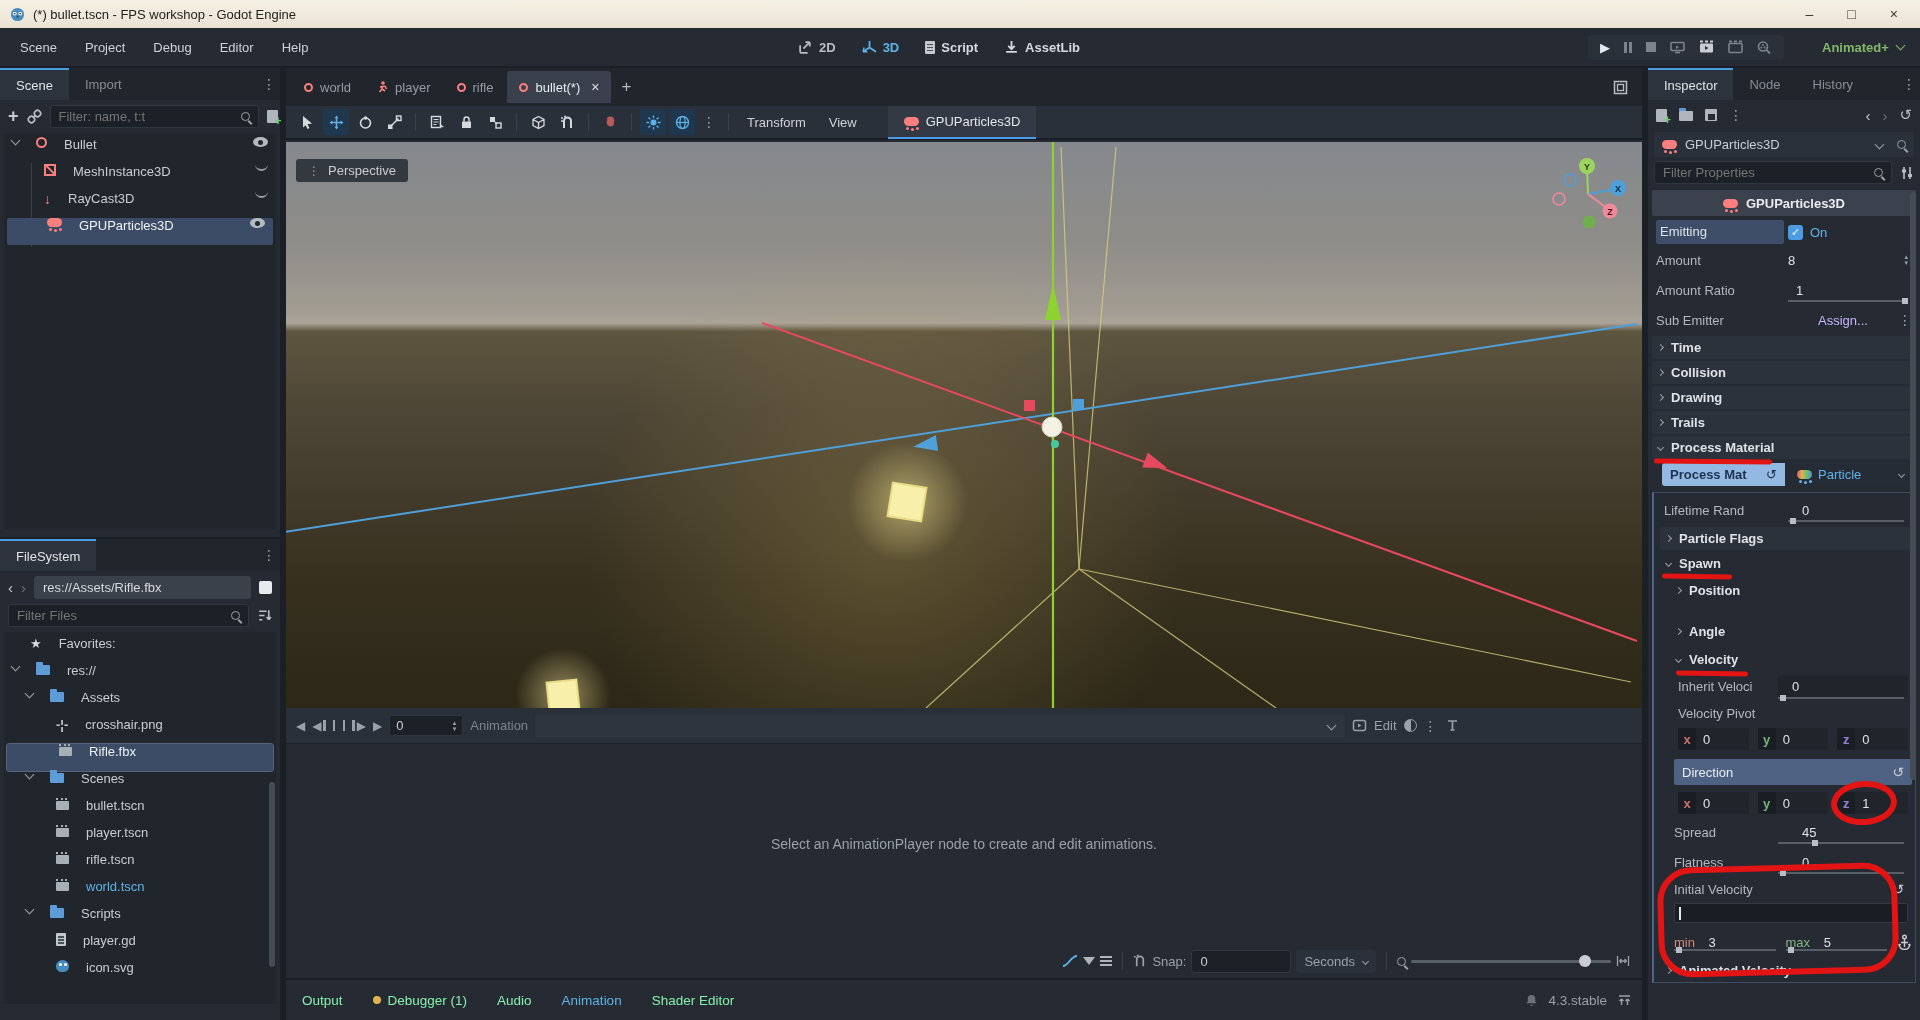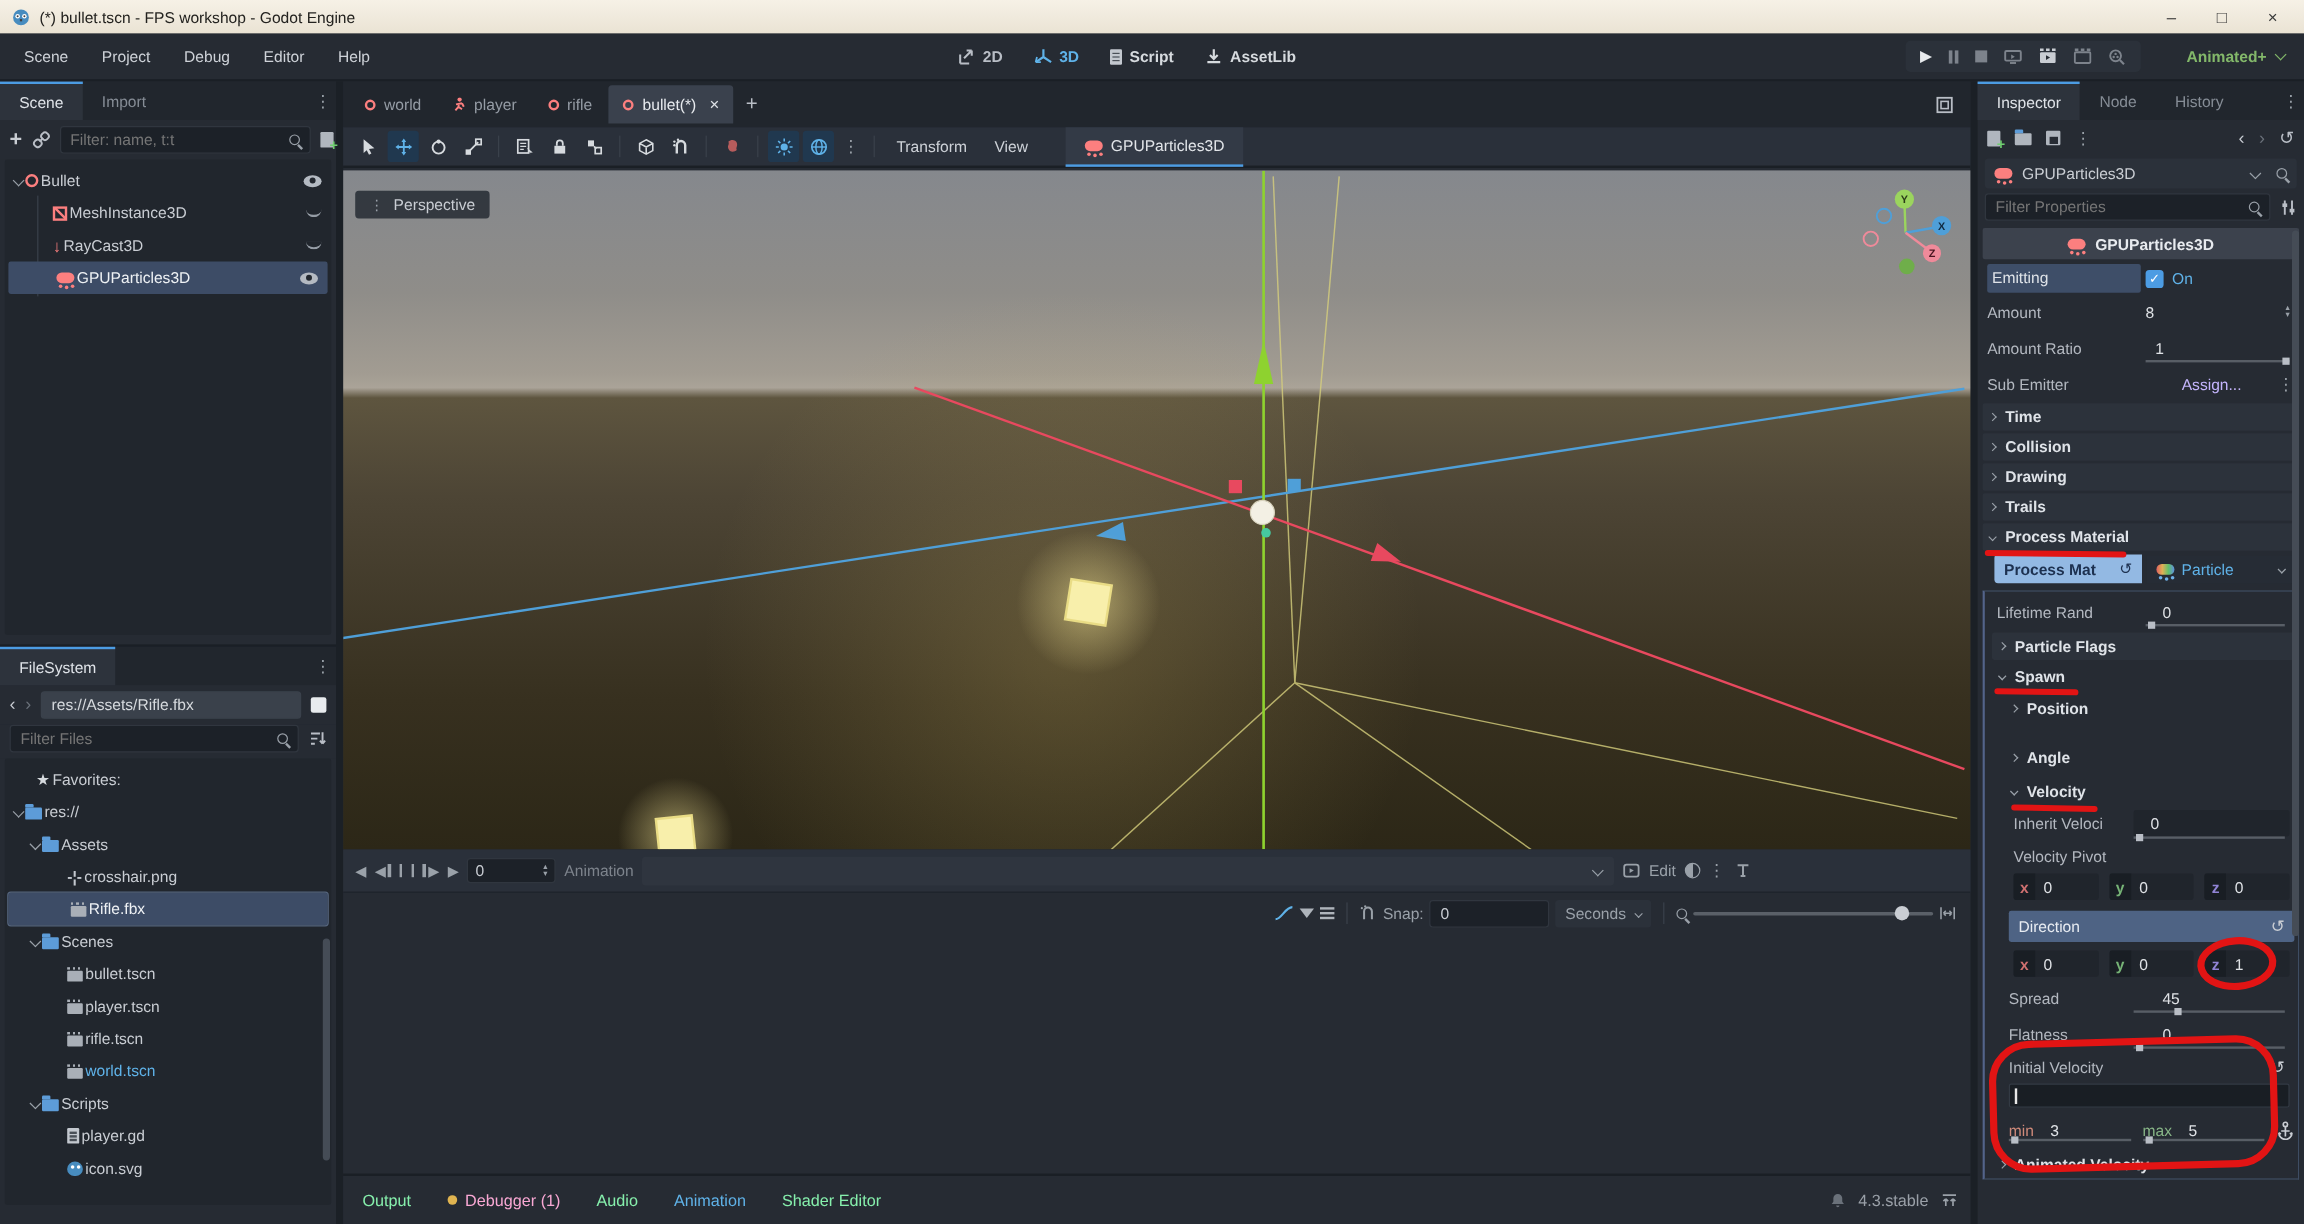--- a/index.html
+++ b/index.html
@@ -55,21 +55,21 @@
   .tool14{width:15px;height:15px;flex:none}
   .vsep{width:1px;height:18px;background:#3a414b;margin:0 5px;flex:none}
   
   .dock{background:#262b33}
   .dtabs{display:flex;height:32px;align-items:stretch;background:#21262d;padding-right:4px}
   .dtab{display:flex;align-items:center;padding:0 16px;color:#868d96}
   .dtab.active{background:#2d333c;color:#dfe3e8;border-top:2px solid #4c9ce3}
   .leftcol{left:0;top:68px;width:280px;height:952px}
   .panelbar{display:flex;align-items:center;gap:8px;padding:5px 8px;background:#262b33}
   .treebox{background:#21262d;margin:0 4px;border-radius:2px;padding:4px 0;position:relative}
-  .trow{height:27px;display:flex;align-items:center;gap:2px;padding-right:8px;position:relative}
+  .trow{height:27px;display:flex;gap:17px;padding-right:8px;position:relative}
   .trow .lbl{color:#c9cdd3;white-space:nowrap;overflow:hidden}
   .trow.sel{background:#3d4c66;border-radius:2px}
   .trow.sel .lbl{color:#eef1f4}
   .blue .lbl{color:#5fb2e8}
   
   .centercol{left:286px;top:68px;width:1356px;height:952px;background:#262b33}
   .stabs{display:flex;height:38px;align-items:center;background:#21262d;padding-left:6px;gap:2px;position:relative}
   .stab{display:flex;align-items:center;gap:7px;padding:8px 12px;color:#959ca5}
   .stab.active{background:#3a414d;color:#e7eaee;border-radius:3px 3px 0 0}
   .vtoolbar{display:flex;align-items:center;height:34px;background:#2a303a;padding:0 8px;gap:3px;border-bottom:2px solid #1a1f25}
@@ -559,20 +559,23 @@
             <rect x="1.5" y="2.5" width="12" height="10" rx="2" fill="none" stroke="#9aa1a9" stroke-width="1.5"></rect>
             <path d="M6 5.5 l3.5 2 -3.5 2 z" fill="#9aa1a9"></path>
           </svg>
         <span style="color:#9aa1a9">Edit</span>
         <span style="width:13px;height:13px;border-radius:50%;border:1.5px solid #9aa1a9;background:linear-gradient(90deg,#9aa1a9 50%,transparent 50%)"></span>
         <span class="dots">⋮</span>
         <svg class="tool14" viewBox="0 0 15 15">
             <path d="M3 3 h9 M7.5 3 v9 M5.5 12 h4" stroke="#9aa1a9" stroke-width="1.7"></path>
           </svg>
       </div>
+      <div class="amsg">
+          <span>Select an AnimationPlayer node to create and edit animations.</span>
+        </div>
       <div class="abottom">
         <svg width="16" height="14" viewBox="0 0 16 14">
             <path d="M1 12 C6 12, 9 2, 15 2" fill="none" stroke="#5fb2e8" stroke-width="1.8"></path>
           </svg>
         <span class="funnel"></span>
         <span class="hbars">
             <i></i>
             <i></i>
             <i></i>
           </span>
@@ -596,21 +599,21 @@
         <svg width="14" height="14" viewBox="0 0 14 14">
             <path d="M1.5 2 v10 M12.5 2 v10 M3.5 7 h7 M3.5 7 l2-2 M3.5 7 l2 2 M10.5 7 l-2-2 M10.5 7 l-2 2" stroke="#9aa1a9" stroke-width="1.3" fill="none"></path>
           </svg>
       </div>
     </div>
 
     <div class="bottombar">
       <span class="bbitem">Output</span>
       <span class="row" style="gap:7px">
         <span style="width:8px;height:8px;border-radius:50%;background:#e0b450"></span>
-        <span class="bbitem" style="color:#f9a8d4">Debugger (1)</span>
+        <span class="bbitem" style="color:#86efac">Debugger (1)</span>
       </span>
       <span class="bbitem">Audio</span>
       <span class="bbitem blue">Animation</span>
       <span class="bbitem">Shader Editor</span>
       <div class="verbox">
         <svg width="13" height="13" viewBox="0 0 14 14">
             <path d="M7 1 a4 4 0 0 1 4 4 v3 l1.5 2 h-11 l1.5 -2 v-3 a4 4 0 0 1 4 -4 z M5.5 11.5 a1.5 1.5 0 0 0 3 0" fill="#6a717a"></path>
           </svg>
         <span>4.3.stable</span>
         <svg width="15" height="13" viewBox="0 0 15 13">

